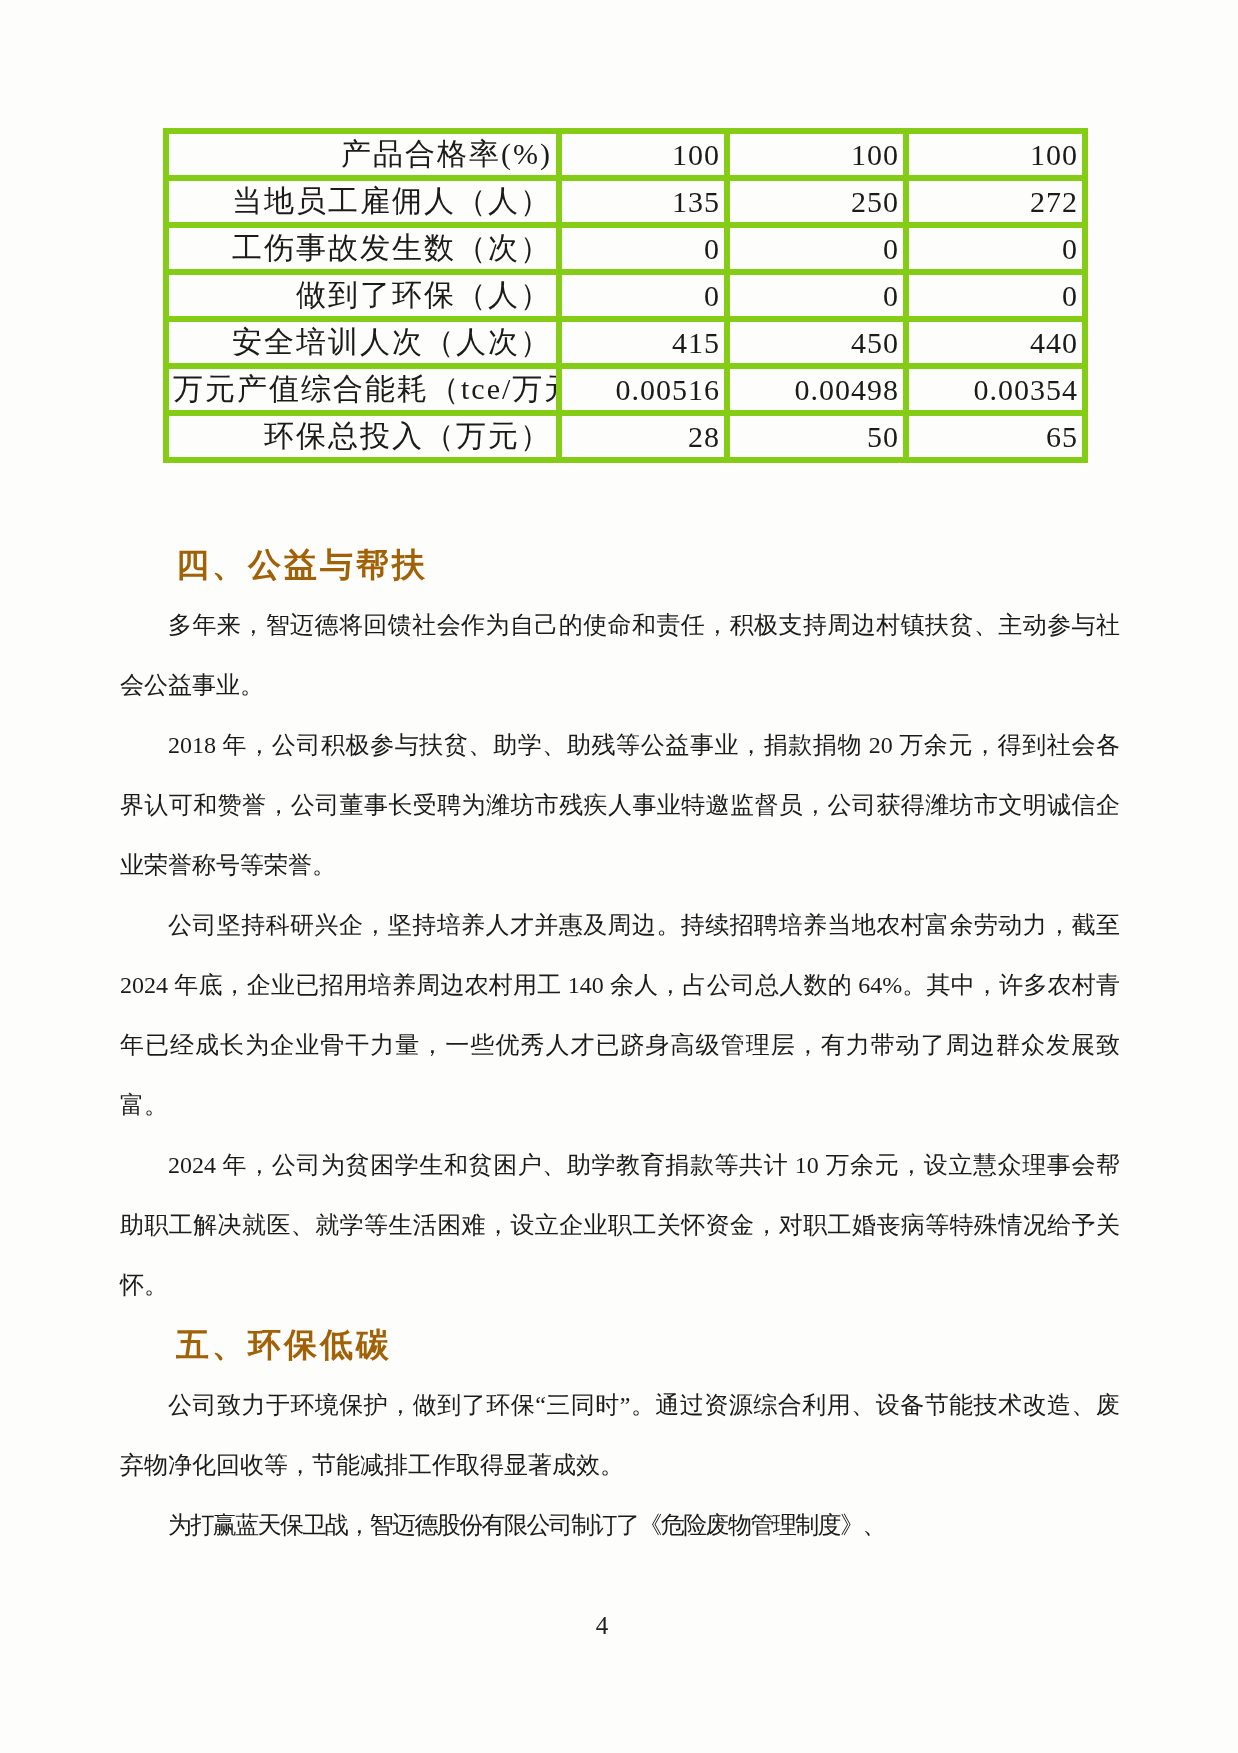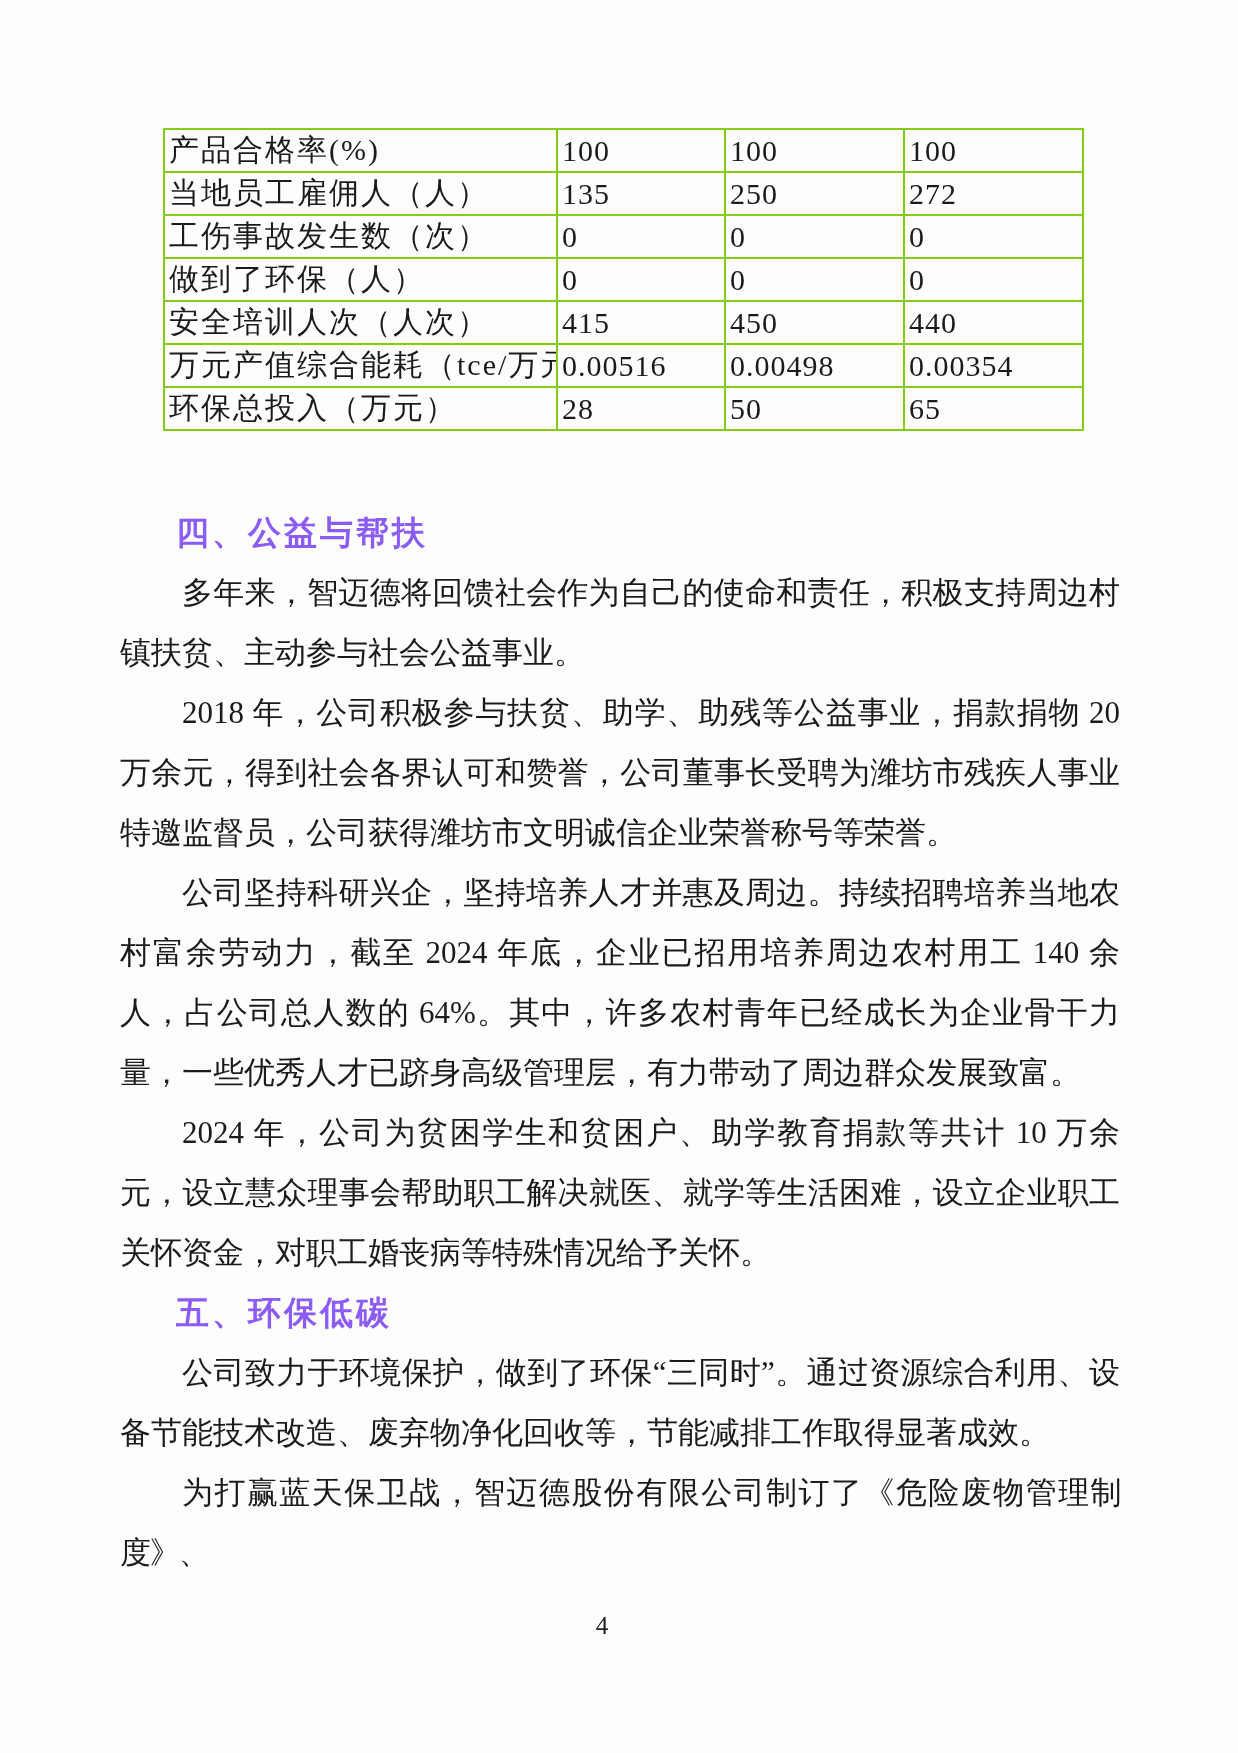--- a/index.html
+++ b/index.html
@@ -16,46 +16,46 @@
     overflow: hidden;
   }
   
   table.kpi {
     border-collapse: collapse;
     table-layout: fixed;
     width: 919px;
     margin-left: 43px;
   }
   table.kpi td {
-    border: 2px solid #84cc16;
+    border: 6px solid #84cc16;
     height: 40px;
     padding: 0 4px;
-    text-align: left;
+    text-align: right;
     vertical-align: middle;
     font-size: 30px;
     letter-spacing: 1px;
     white-space: nowrap;
     overflow: hidden;
   }
   table.kpi td.lbl { letter-spacing: 2px; }
   
   h2.sec {
     margin: 0;
     font-family: "Liberation Sans", "DejaVu Sans", sans-serif;
     font-weight: bold;
     font-size: 33px;
     line-height: 60px;
     letter-spacing: 3px;
     text-indent: 56px;
-    color: #8b5cf6;
+    color: #a16207;
   }
   h2.first { margin-top: 72px; }
   p.para {
     margin: 0;
-    font-size: 31px;
+    font-size: 24px;
     line-height: 60px;
     text-align: justify;
     text-align-last: left;
     text-indent: 2em;
     word-break: normal;
     line-break: strict;
   }
   p.tight { letter-spacing: -1.6px; }
   
   .pageno {

